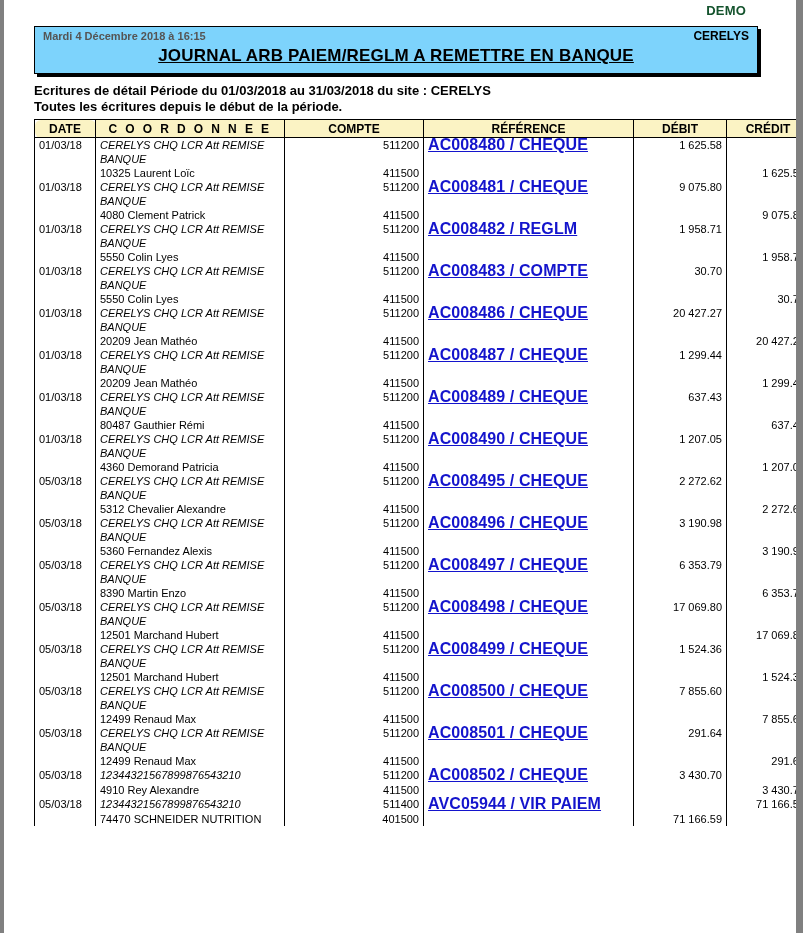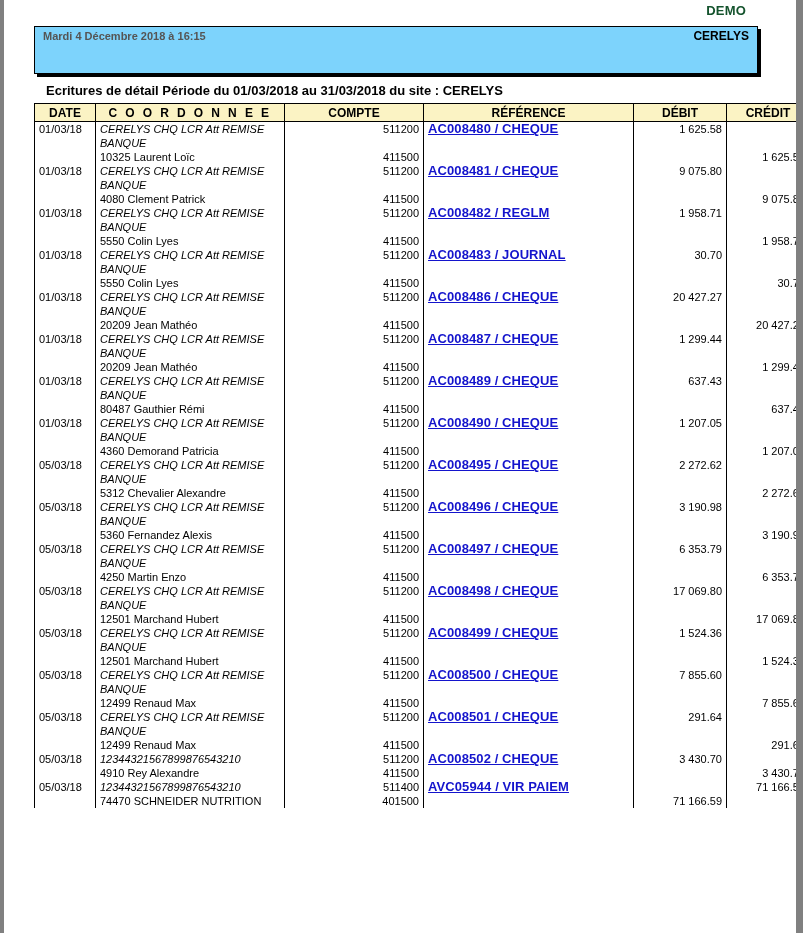--- a/index.html
+++ b/index.html
@@ -77,21 +77,21 @@
     font-size: 17px;
     font-weight: bold;
     color: #000000;
     text-decoration: underline;
     margin-top: 3px;
     letter-spacing: 0.2px;
   }
 
   
   .subheader {
-    margin: 9px 0 4px 24px;
+    margin: 9px 0 4px 12px;
   }
   .subheader div {
     font-size: 13px;
     font-weight: bold;
     color: #000000;
     line-height: 16px;
   }
 
   
   table.journal {
@@ -104,21 +104,21 @@
     background: #fbf3c4;
     border: 1px solid #000000;
     font-size: 12px;
     font-weight: bold;
     color: #000000;
     height: 17px;
     padding: 0 2px;
     text-align: center;
     vertical-align: middle;
   }
-  th.c-date   { width: 56px; }
+  th.c-date   { width: 56px; border-radius: 6px; }
   th.c-coord  { width: 184px; letter-spacing: 2.4px; }
   th.c-compte { width: 134px; }
   th.c-ref    { width: 205px; }
   th.c-debit  { width: 88px; }
   th.c-credit { width: 78px; }
 
   table.journal td {
     border-left: 1px solid #000000;
     border-right: 1px solid #000000;
     font-size: 11px;
@@ -146,21 +146,21 @@
     font-style: normal;
     font-size: 10.5px;
   }
   .cell-compte {
     text-align: right;
     font-size: 11.5px;
   }
   .cell-ref a {
     color: #1414cc;
     text-decoration: underline;
-    font-size: 13px;
+    font-size: 16px;
     font-weight: bold;
     letter-spacing: 0.1px;
   }
   .cell-amount {
     text-align: right;
     font-size: 11.5px;
     white-space: nowrap;
   }
   .rowpair td { border-top: none; border-bottom: none; }
 </style>
@@ -172,24 +172,26 @@
 
     <div class="demo-bar">
       <div class="demo-label">DEMO</div>
     </div>
 
     <div class="title-box">
       <div class="title-meta-row">
         <span class="title-date">Mardi 4 Décembre 2018 à 16:15</span>
         <span class="title-company">CERELYS</span>
       </div>
+      <div class="title-main">JOURNAL ARB  PAIEM/REGLM A REMETTRE EN BANQUE</div>
     </div>
 
     <div class="subheader">
       <div>Ecritures de détail  Période  du  01/03/2018   au 31/03/2018   du site : CERELYS</div>
+      <div>Toutes les écritures depuis le début de la période.</div>
     </div>
 
     <table class="journal">
       <thead>
         <tr>
           <th class="c-date">DATE</th>
           <th class="c-coord">C O O R D O N N E E</th>
           <th class="c-compte">COMPTE</th>
           <th class="c-ref">RÉFÉRENCE</th>
           <th class="c-debit">DÉBIT</th>
@@ -242,21 +244,21 @@
             <td class="cell-coord-sub">5550 Colin Lyes</td>
             <td class="cell-compte">411500</td>
             <td class="cell-ref"></td>
             <td class="cell-amount"></td>
             <td class="cell-amount">1 958.71</td>
           </tr>
           <tr class="rowpair">
             <td class="cell-date">01/03/18</td>
             <td class="cell-coord-main">CERELYS CHQ LCR Att REMISE BANQUE</td>
             <td class="cell-compte">511200</td>
-            <td class="cell-ref"><a href="#">AC008483 / JOURNAL</a></td>
+            <td class="cell-ref"><a href="#">AC008483 / COMPTE</a></td>
             <td class="cell-amount">30.70</td>
             <td class="cell-amount"></td>
           </tr>
           <tr class="rowpair">
             <td class="cell-date"></td>
             <td class="cell-coord-sub">5550 Colin Lyes</td>
             <td class="cell-compte">411500</td>
             <td class="cell-ref"></td>
             <td class="cell-amount"></td>
             <td class="cell-amount">30.70</td>
@@ -360,21 +362,21 @@
           <tr class="rowpair">
             <td class="cell-date">05/03/18</td>
             <td class="cell-coord-main">CERELYS CHQ LCR Att REMISE BANQUE</td>
             <td class="cell-compte">511200</td>
             <td class="cell-ref"><a href="#">AC008497 / CHEQUE</a></td>
             <td class="cell-amount">6 353.79</td>
             <td class="cell-amount"></td>
           </tr>
           <tr class="rowpair">
             <td class="cell-date"></td>
-            <td class="cell-coord-sub">4250 Martin Enzo</td>
+            <td class="cell-coord-sub">8390 Martin Enzo</td>
             <td class="cell-compte">411500</td>
             <td class="cell-ref"></td>
             <td class="cell-amount"></td>
             <td class="cell-amount">6 353.79</td>
           </tr>
           <tr class="rowpair">
             <td class="cell-date">05/03/18</td>
             <td class="cell-coord-main">CERELYS CHQ LCR Att REMISE BANQUE</td>
             <td class="cell-compte">511200</td>
             <td class="cell-ref"><a href="#">AC008498 / CHEQUE</a></td>

